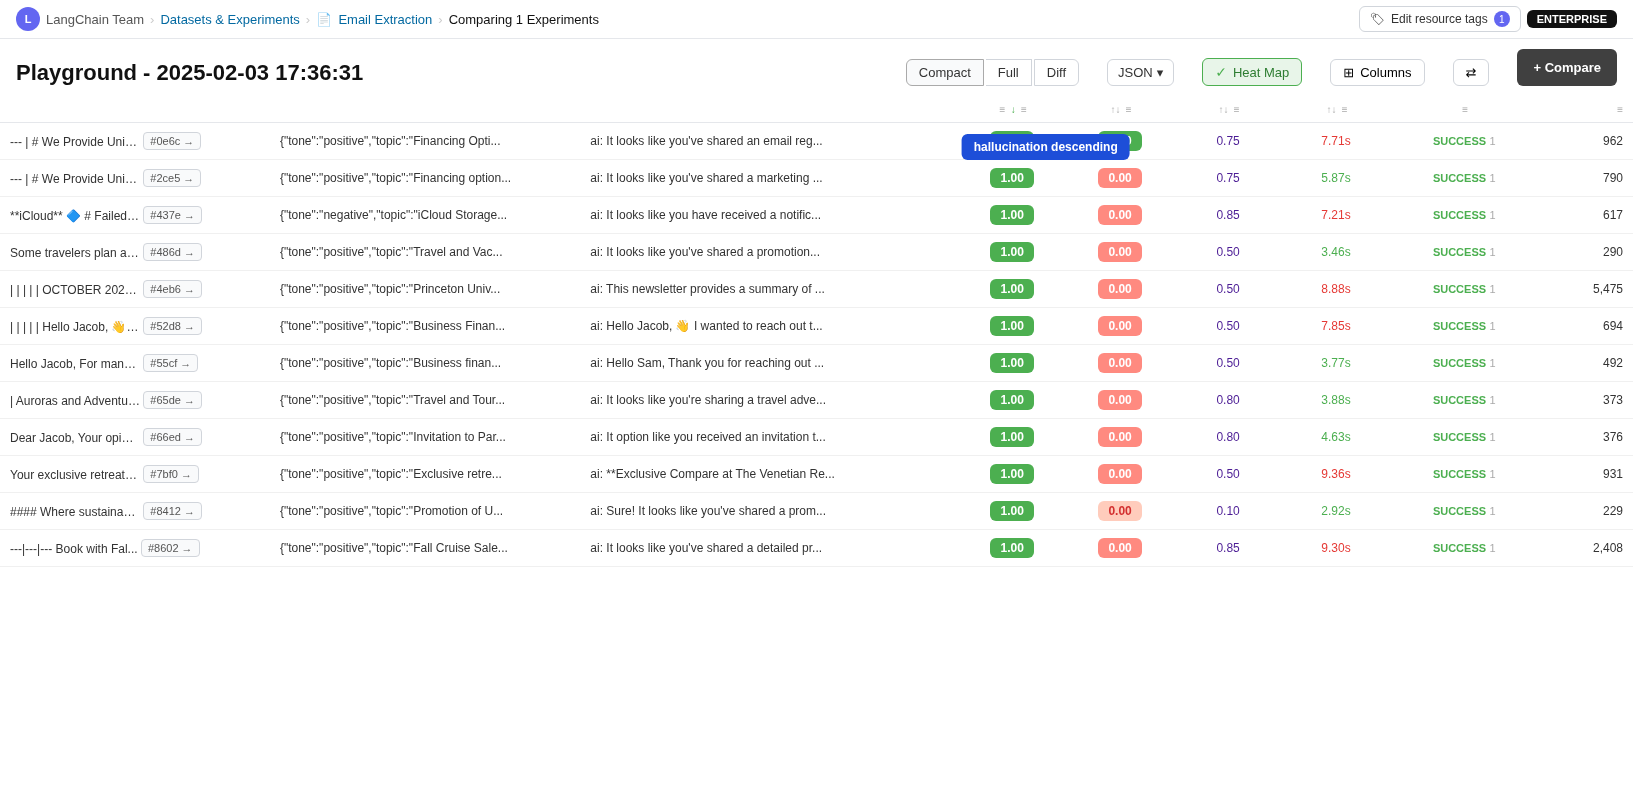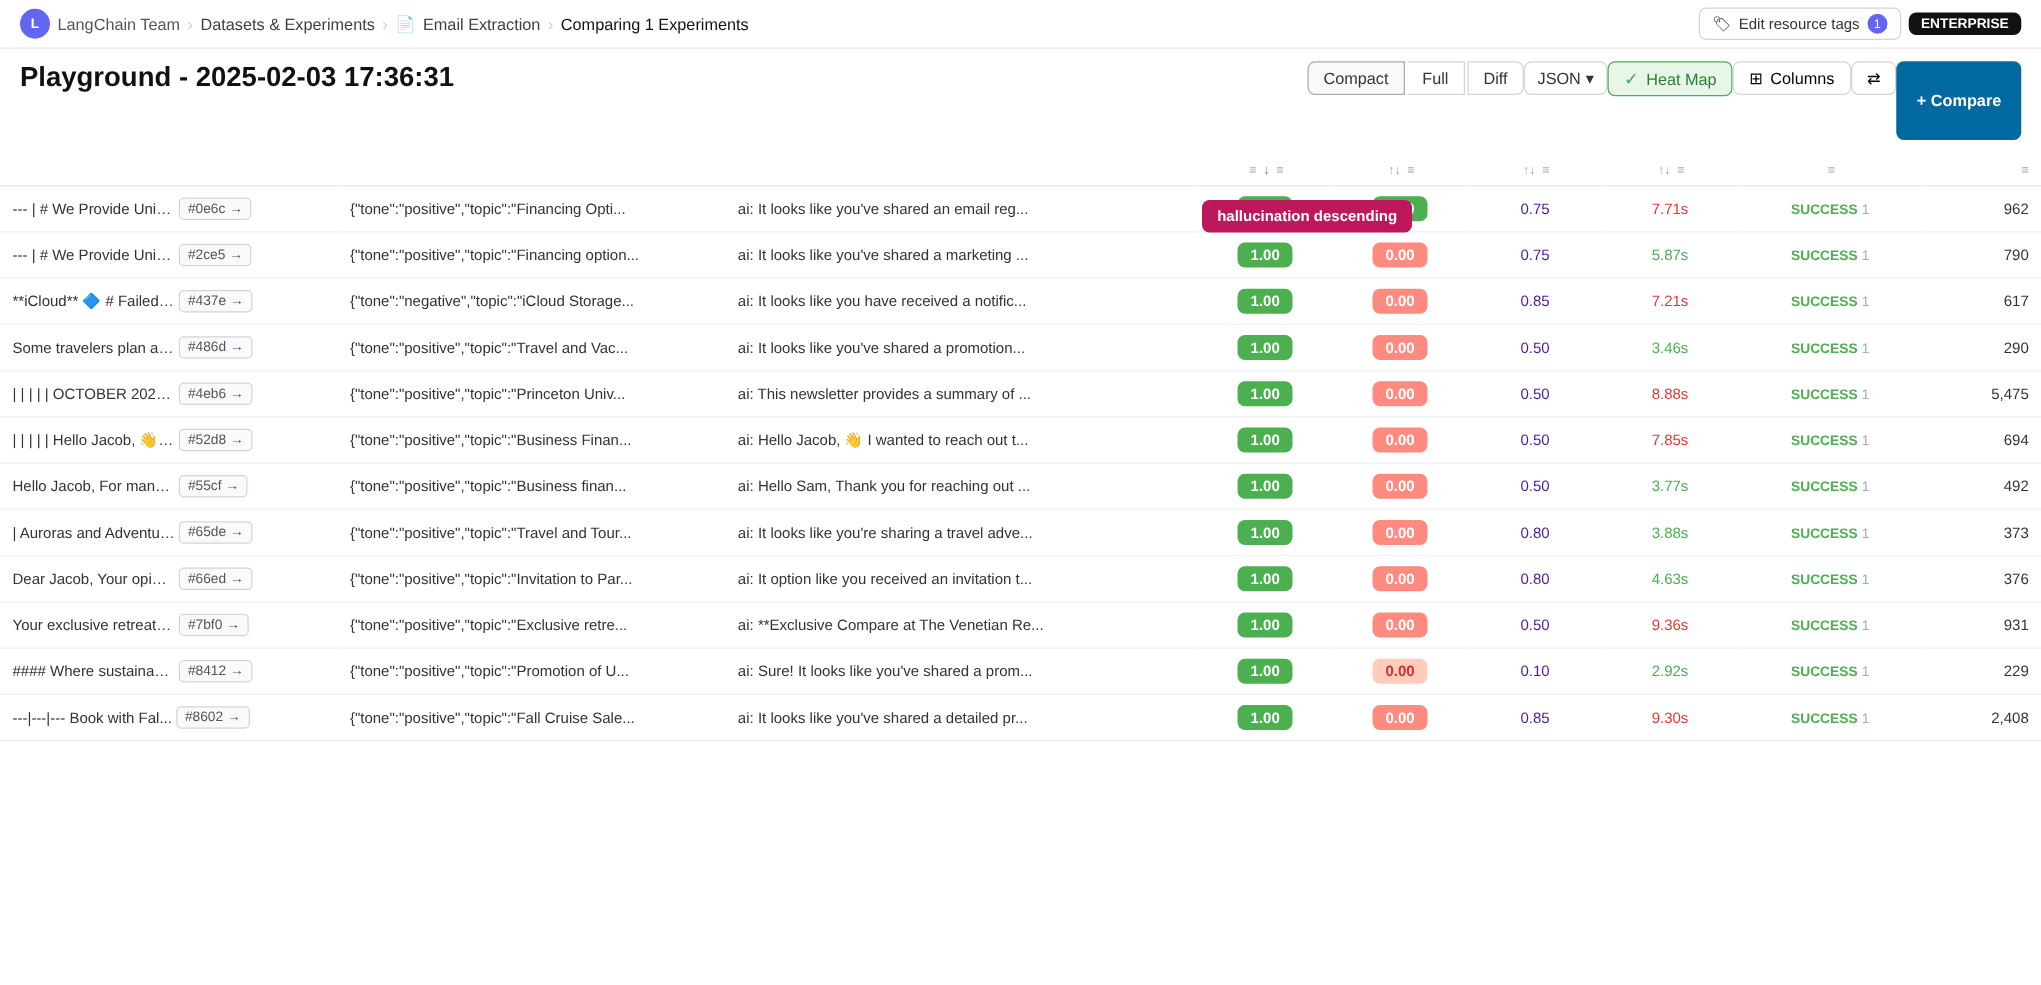--- a/index.html
+++ b/index.html
@@ -8,38 +8,38 @@
     
     .topnav {
       display: flex; align-items: center; padding: 6px 16px; border-bottom: 1px solid #e5e7eb;
       gap: 6px; font-size: 13px; color: #555;
     }
     .topnav .logo {
       width: 24px; height: 24px; border-radius: 50%; background: #6366f1; display: flex; align-items: center; justify-content: center;
       color: #fff; font-weight: bold; font-size: 11px; flex-shrink: 0;
     }
     .topnav .sep { color: #ccc; }
-    .topnav a { color: #404040; text-decoration: none; }
+    .topnav a { color: #0369a1; text-decoration: none; }
     .topnav .current { color: #111; font-weight: 500; }
     .topnav .spacer { flex: 1; }
     .edit-tags-btn {
       display: flex; align-items: center; gap: 6px; border: 1px solid #d1d5db; border-radius: 6px;
       padding: 4px 10px; cursor: pointer; font-size: 12px; background: #fff; color: #333;
     }
     .edit-tags-btn .badge {
       background: #6366f1; color: #fff; border-radius: 50%; width: 16px; height: 16px;
       display: flex; align-items: center; justify-content: center; font-size: 10px;
     }
     .enterprise-badge {
       background: #111; color: #fff; border-radius: 6px; padding: 3px 10px; font-size: 11px; font-weight: 600;
     }
 
     
     .header-row {
-      display: flex; align-items: flex-start; padding: 10px 16px; gap: 0;
+      display: flex; align-items: flex-end; padding: 10px 16px; gap: 28px;
     }
     .page-title { font-size: 22px; font-weight: 600; flex: 1; }
     .view-btns { display: flex; align-items: center; gap: 2px; margin-left: 33px; }
     .view-btn {
       border: 1px solid #d1d5db; background: #fff; padding: 5px 12px; cursor: pointer;
       font-size: 13px; color: #333;
     }
     .view-btn.active { background: #f9fafb; font-weight: 500; border-color: #aaa; }
     .view-btn:first-child { border-radius: 6px 0 0 6px; }
     .view-btn:last-child { border-radius: 0 6px 6px 0; }
@@ -52,22 +52,22 @@
       display: flex; align-items: center; gap: 6px; border: 1px solid #d1d5db; background: #fff;
       padding: 5px 12px; border-radius: 6px; cursor: pointer; font-size: 13px; color: #333;
     }
     .heatmap-btn.active { background: #e8f5e9; border-color: #4caf50; color: #2e7d32; }
     .heatmap-check { color: #4caf50; font-size: 14px; }
     .columns-btn {
       display: flex; align-items: center; gap: 6px; border: 1px solid #d1d5db; background: #fff;
       padding: 5px 12px; border-radius: 6px; cursor: pointer; font-size: 13px;
     }
     .compare-btn {
-      background: #0369a1; color: #fff; border: none; border-radius: 6px;
-      padding: 24px 16px; cursor: pointer; font-size: 13px; font-weight: 600;
+      background: #404040; color: #fff; border: none; border-radius: 6px;
+      padding: 11px 16px; cursor: pointer; font-size: 13px; font-weight: 600;
       display: flex; align-items: center; gap: 6px;
     }
 
     
     .table-wrap { overflow-x: auto; overflow-y: auto; height: calc(100vh - 130px); }
     table { width: 100%; border-collapse: collapse; }
     thead th {
       text-align: left; padding: 6px 10px; font-size: 12px; font-weight: 600; color: #333;
       border-bottom: 1px solid #e5e7eb; background: #fff; position: sticky; top: 0; z-index: 10;
       white-space: nowrap;
@@ -95,21 +95,21 @@
     .prose-cell { text-align: center; color: #4c1d95; }
     .latency-green { color: #4caf50; font-weight: 500; }
     .latency-red { color: #e53935; font-weight: 500; }
     .status-success { color: #4caf50; font-weight: 600; font-size: 11px; }
     .tokens-cell { text-align: right; }
 
     
     .tooltip-container { position: relative; }
     .tooltip {
       position: absolute; top: 32px; left: 50%; transform: translateX(-30%);
-      background: #be185d; color: #fff; padding: 6px 12px; border-radius: 6px;
+      background: #1d4ed8; color: #fff; padding: 6px 12px; border-radius: 6px;
       font-size: 12px; white-space: nowrap; z-index: 100; pointer-events: none;
     }
 
     .col-input { width: 200px; }
     .col-ref { width: 230px; }
     .col-output { width: 280px; }
     .col-score { width: 80px; text-align: center; }
     .col-helpful { width: 80px; text-align: center; }
     .col-prose { width: 80px; text-align: center; }
     .col-latency { width: 80px; text-align: center; }

